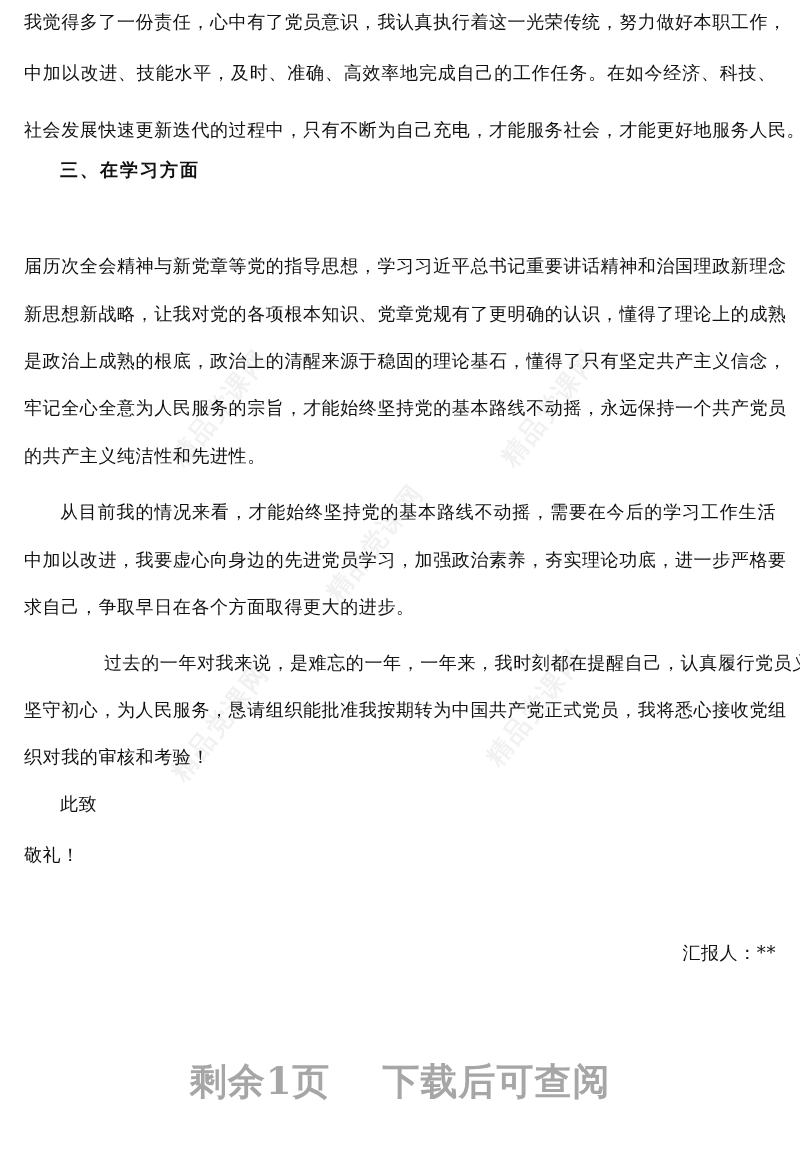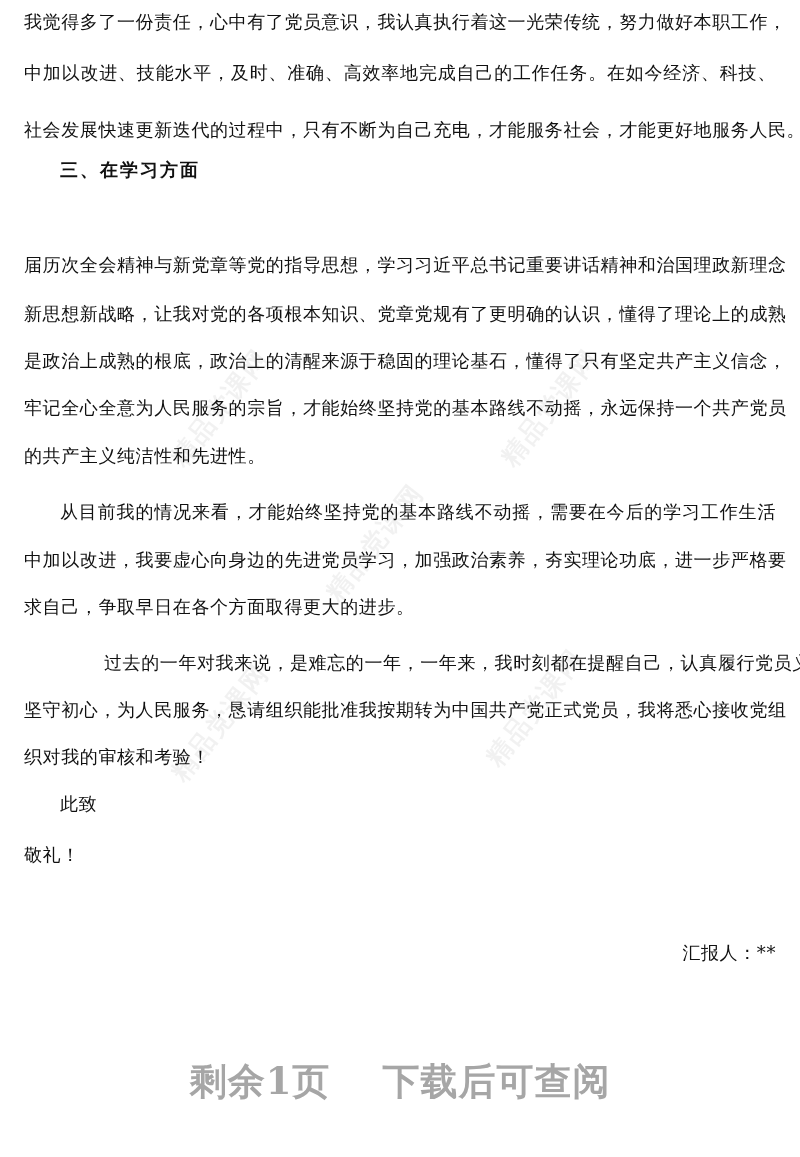--- a/index.html
+++ b/index.html
@@ -43,21 +43,21 @@
   <div class="watermark" style="left:305px; top:525px;">精品党课网</div>
   <div class="watermark" style="left:150px; top:705px;">精品党课网</div>
   <div class="watermark" style="left:465px; top:690px;">精品党课网</div>
 
   <div class="line" style="top:10px;">我觉得多了一份责任，心中有了党员意识，我认真执行着这一光荣传统，努力做好本职工作，</div>
   <div class="line" style="top:61px;">中加以改进、技能水平，及时、准确、高效率地完成自己的工作任务。在如今经济、科技、</div>
   <div class="line" style="top:118px;">社会发展快速更新迭代的过程中，只有不断为自己充电，才能服务社会，才能更好地服务人民。</div>
 
   <div class="line indent heading" style="top:158px;">三、在学习方面</div>
 
-  <div class="line" style="top:254px;font-family:Liberation Mono, monospace;">届历次全会精神与新党章等党的指导思想，学习习近平总书记重要讲话精神和治国理政新理念</div>
+  <div class="line" style="top:254px;">届历次全会精神与新党章等党的指导思想，学习习近平总书记重要讲话精神和治国理政新理念</div>
   <div class="line" style="top:302px;">新思想新战略，让我对党的各项根本知识、党章党规有了更明确的认识，懂得了理论上的成熟</div>
   <div class="line" style="top:349px;">是政治上成熟的根底，政治上的清醒来源于稳固的理论基石，懂得了只有坚定共产主义信念，</div>
   <div class="line" style="top:396px;">牢记全心全意为人民服务的宗旨，才能始终坚持党的基本路线不动摇，永远保持一个共产党员</div>
   <div class="line short" style="top:444px;">的共产主义纯洁性和先进性。</div>
 
   <div class="line indent" style="top:500px;">从目前我的情况来看，才能始终坚持党的基本路线不动摇，需要在今后的学习工作生活</div>
   <div class="line" style="top:548px;">中加以改进，我要虚心向身边的先进党员学习，加强政治素养，夯实理论功底，进一步严格要</div>
   <div class="line short" style="top:595px;">求自己，争取早日在各个方面取得更大的进步。</div>
 
   <div class="line indent" style="top:651px;margin-left:44px;">过去的一年对我来说，是难忘的一年，一年来，我时刻都在提醒自己，认真履行党员义务，</div>

